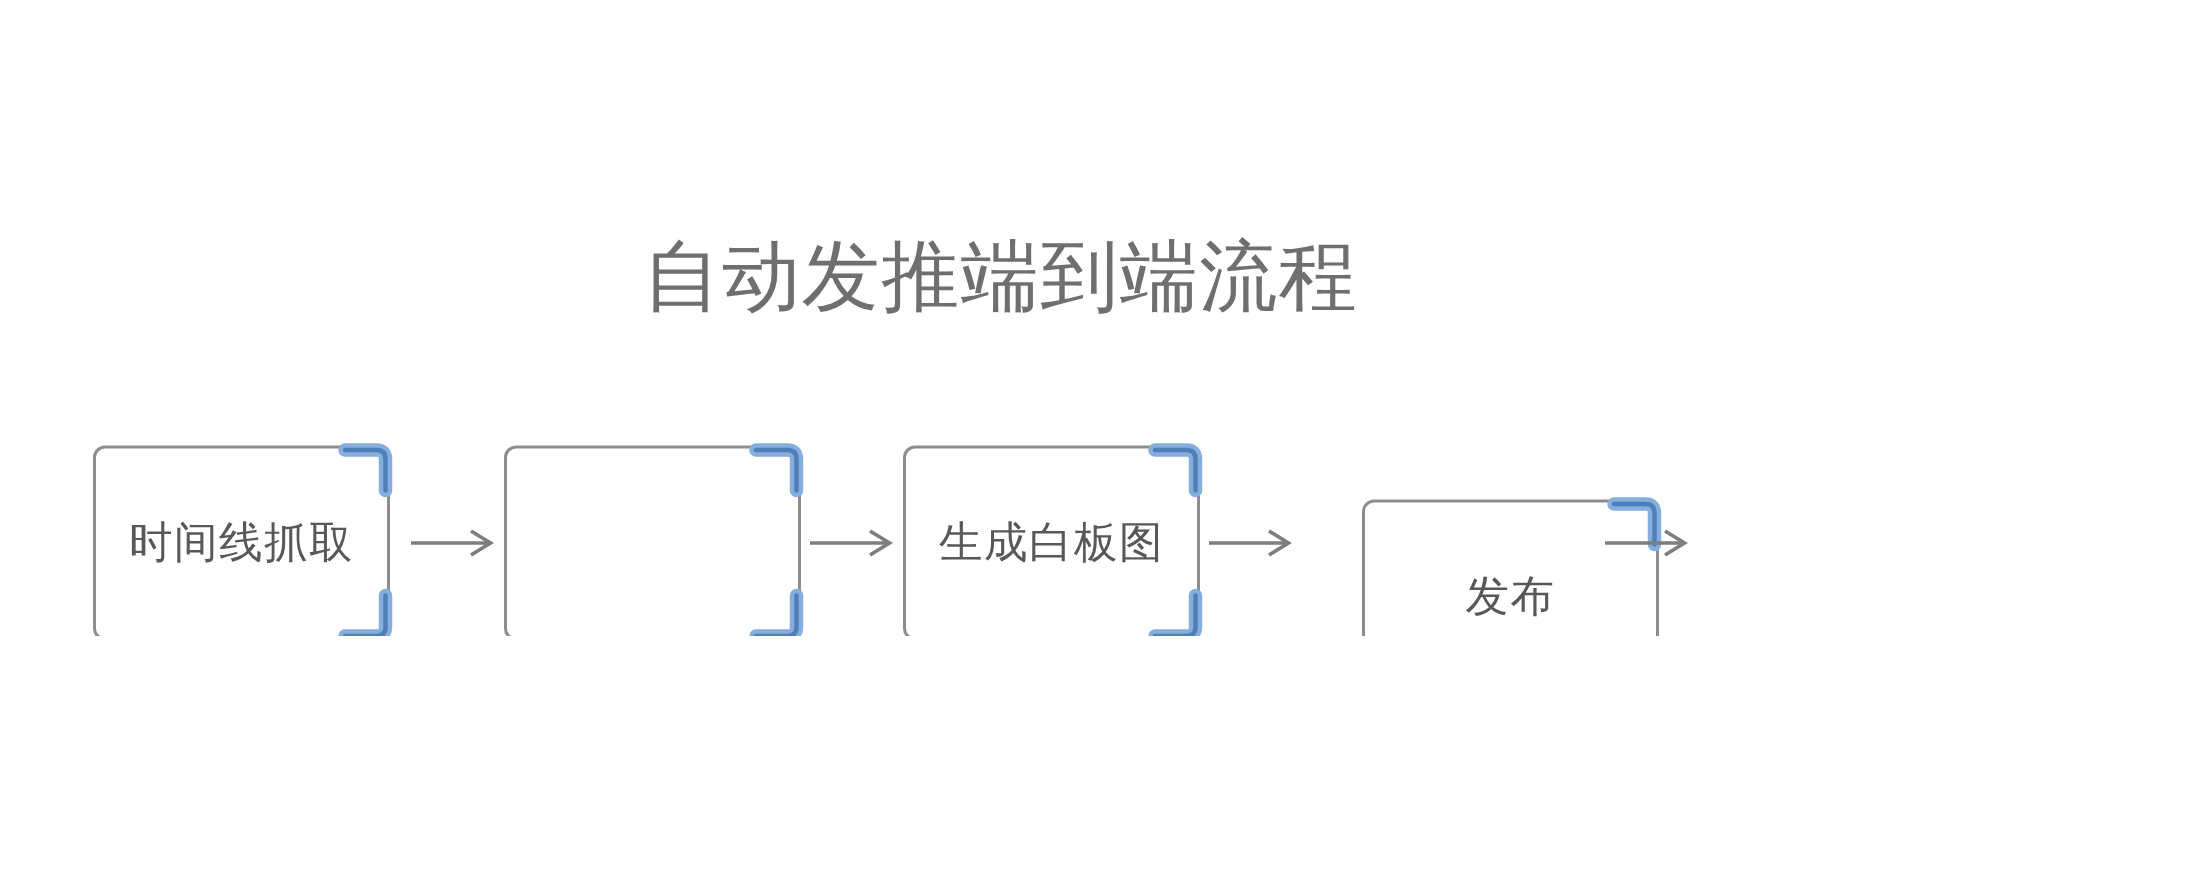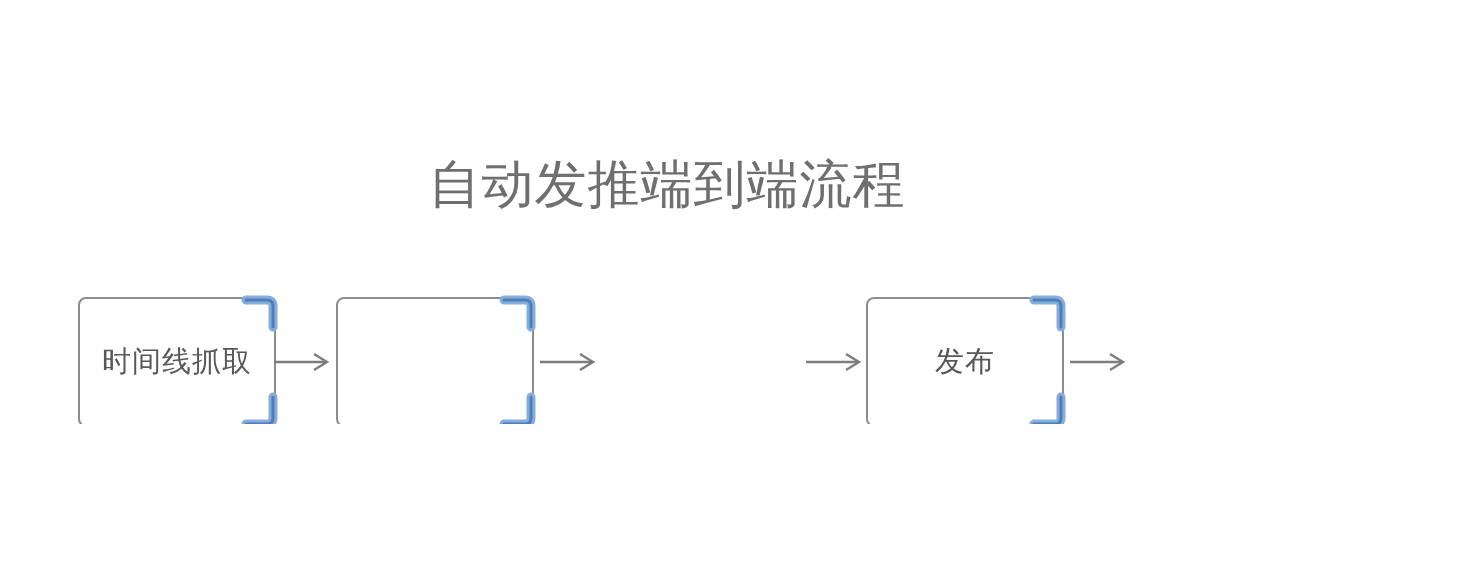--- a/index.html
+++ b/index.html
@@ -39,24 +39,24 @@
     background:#fff;
     display:flex;align-items:center;justify-content:center;
   }
   .node-label{
     font-size:29px;
     font-weight:300;
     color:var(--box-text);
     letter-spacing:1px;
     white-space:nowrap;
   }
-  .node-1{left:78px;}
+  .node-1{left:62px;}
   .node-2{left:336px;}
   .node-3{left:602px;}
-  .node-4{left:866px;}
+  .node-4{left:908px;margin-top:36px;}
   .node-5{left:1130px;}
   .bracket{
     position:absolute;
     width:42px;height:42px;
     pointer-events:none;
   }
   .bracket.tr{top:-7px;right:-7px;}
   .bracket.br{bottom:-7px;right:-7px;}
   .arrow{
     position:absolute;
@@ -101,20 +101,31 @@
       <path d="M34,7 L34,28 Q34,34 28,34 L7,34" fill="none" stroke="var(--bracket)" stroke-width="9" stroke-linecap="round"></path>
       <path d="M34,7 L34,28 Q34,34 28,34 L7,34" fill="none" stroke="var(--bracket-core)" stroke-width="3" stroke-linecap="round"></path>
     </svg>
   </div>
 
   <svg class="arrow arrow-2" viewBox="0 0 62 26">
     <line x1="2" y1="13" x2="53" y2="13" stroke="var(--arrow)" stroke-width="2.4"></line>
     <path d="M42,5 L55,13 L42,21" fill="none" stroke="var(--arrow)" stroke-width="2.4"></path>
   </svg>
 
+  <div class="node node-3">
+    <span class="node-label">生成白板图</span>
+    <svg class="bracket tr" viewBox="0 0 42 42">
+      <path d="M7,8 L28,8 Q34,8 34,14 L34,35" fill="none" stroke="var(--bracket)" stroke-width="9" stroke-linecap="round"></path>
+      <path d="M7,8 L28,8 Q34,8 34,14 L34,35" fill="none" stroke="var(--bracket-core)" stroke-width="3" stroke-linecap="round"></path>
+    </svg>
+    <svg class="bracket br" viewBox="0 0 42 42">
+      <path d="M34,7 L34,28 Q34,34 28,34 L7,34" fill="none" stroke="var(--bracket)" stroke-width="9" stroke-linecap="round"></path>
+      <path d="M34,7 L34,28 Q34,34 28,34 L7,34" fill="none" stroke="var(--bracket-core)" stroke-width="3" stroke-linecap="round"></path>
+    </svg>
+  </div>
 
   <svg class="arrow arrow-3" viewBox="0 0 62 26">
     <line x1="2" y1="13" x2="53" y2="13" stroke="var(--arrow)" stroke-width="2.4"></line>
     <path d="M42,5 L55,13 L42,21" fill="none" stroke="var(--arrow)" stroke-width="2.4"></path>
   </svg>
 
   <div class="node node-4">
     <span class="node-label">发布</span>
     <svg class="bracket tr" viewBox="0 0 42 42">
       <path d="M7,8 L28,8 Q34,8 34,14 L34,35" fill="none" stroke="var(--bracket)" stroke-width="9" stroke-linecap="round"></path>

